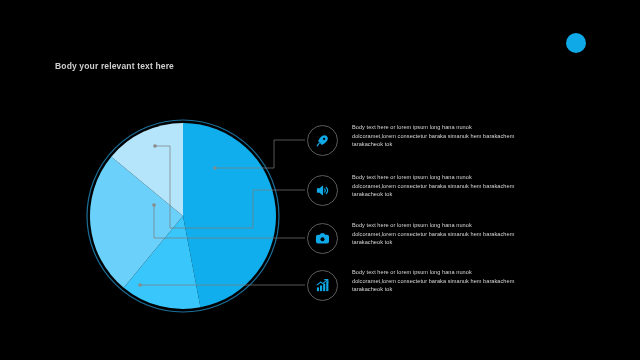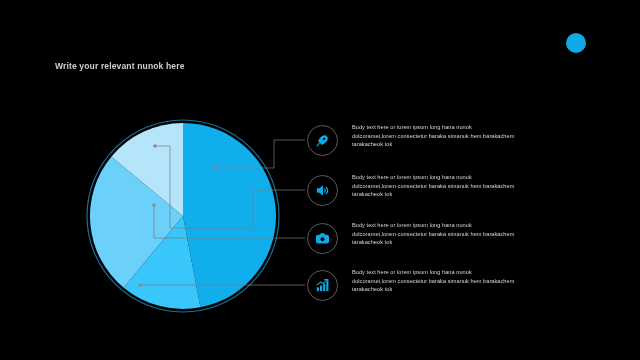--- a/index.html
+++ b/index.html
@@ -87,21 +87,21 @@
     color: #d7d7d7;
     letter-spacing: 0.05px;
   }
   .body-text span { display: block; }
 </style>
 </head>
 <body>
 
 <div id="slide">
 
-  <div id="headline">Write your relevant nunok here</div>
+  <div id="headline">Body your relevant text here</div>
 
   <div id="accent-dot"></div>
 
   <div id="pie-wrap">
     <svg id="pie-svg" width="196" height="196" viewBox="0 0 196 196">
       <circle cx="98" cy="98" r="96" fill="none" stroke="#1b6f99" stroke-width="1.2"></circle>
       <g id="pie-slices">
           <path d="M 98 98 L 98.00 5.00 A 93 93 0 0 1 115.43 189.35 Z" fill="#10aeec"></path>
           <path d="M 98 98 L 115.43 189.35 A 93 93 0 0 1 38.72 169.66 Z" fill="#38c6fb"></path>
           <path d="M 98 98 L 38.72 169.66 A 93 93 0 0 1 26.34 38.72 Z" fill="#6bd0fa"></path>

